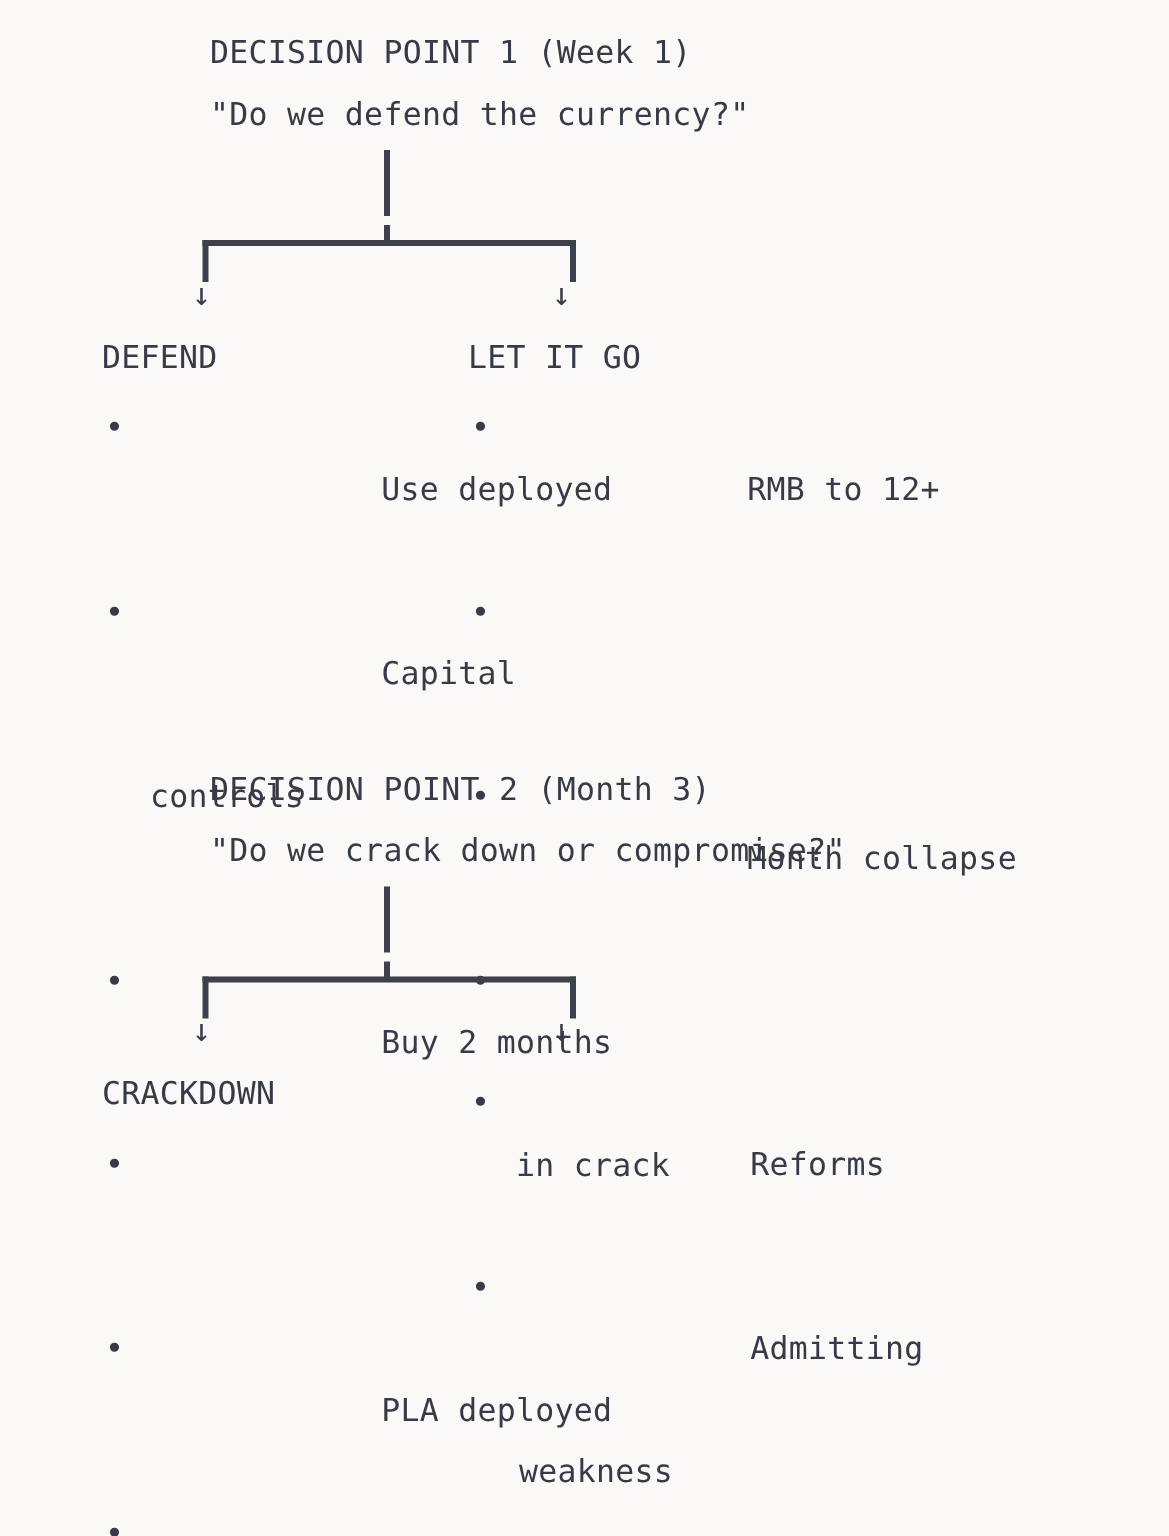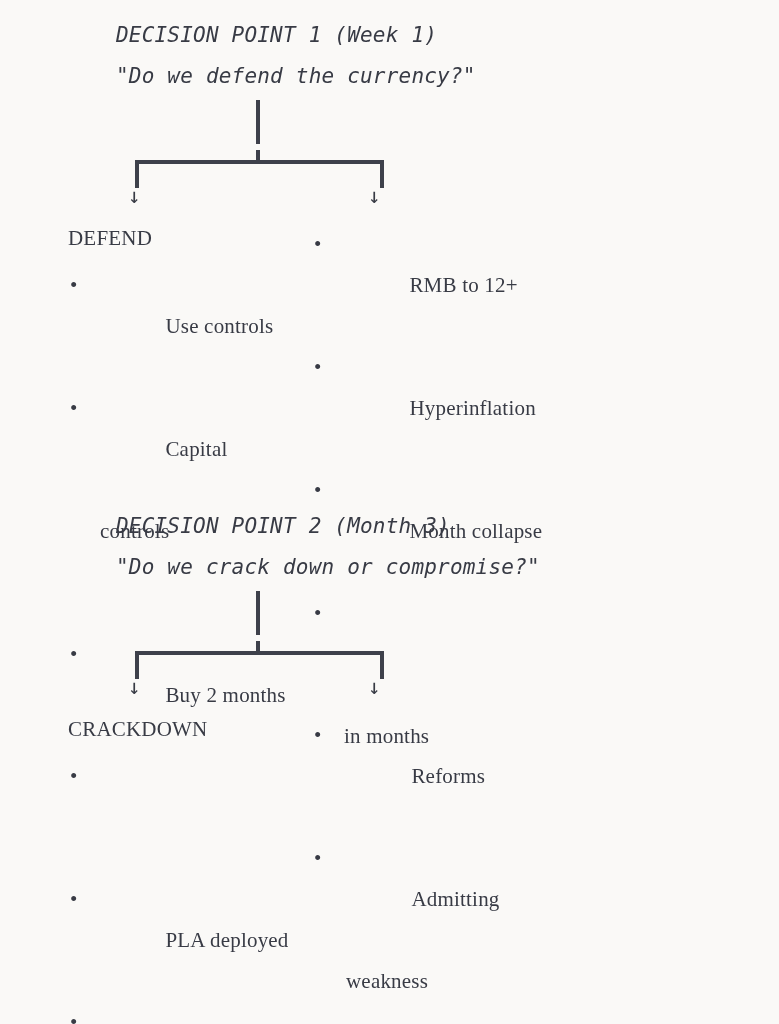--- a/index.html
+++ b/index.html
@@ -28,27 +28,26 @@
     position: absolute;
     left: 0;
     width: 779px;
   }
   #block-1 { top: 0px; }
   #block-2 { top: 491px; }
 
   .dp-heading,
   .dp-question {
     position: absolute;
-    left: 116px;
+    left: 140px;
     font-size: 21px;
     line-height: 28px;
     letter-spacing: 0.2px;
     white-space: pre;
     color: #383b45;
-    font-style: italic;
   }
   .dp-heading { top: 21px; }
   .dp-question { top: 62px; }
 
   
   .tree {
     position: absolute;
     left: 0;
     top: 98px;
     width: 779px;
@@ -71,21 +70,20 @@
   
   .outcomes {
     position: absolute;
     left: 0;
     top: 224px;
     width: 779px;
   }
   .col {
     position: absolute;
     top: 0;
-    font-family: Liberation Serif, serif;
   }
   .col-left  { left: 68px; }
   .col-right { left: 312px; }
 
   .col-title {
     font-size: 21px;
     line-height: 28px;
     letter-spacing: 0.2px;
     white-space: pre;
     margin: 0 0 13px 0;
@@ -146,46 +144,47 @@
 
     <div class="branch-arrow arrow-left">↓</div>
     <div class="branch-arrow arrow-right">↓</div>
 
     <div class="outcomes">
 
       <div class="col col-left">
         <div class="col-title">DEFEND</div>
         <ul class="bullet-list">
           <li>
-            <span class="bullet-dot">•</span><span>Use controls</span>
+            <span class="bullet-dot">•</span><span>Use deployed</span>
           </li>
           <li>
             <span class="bullet-dot">•</span><span>Capital</span>
             <span class="cont-line">controls</span>
           </li>
           <li>
             <span class="bullet-dot">•</span><span>Buy 2 months</span>
           </li>
         </ul>
       </div>
 
       <div class="col col-right">
+        <div class="col-title">LET IT GO</div>
         <ul class="bullet-list">
           <li>
             <span class="bullet-dot">•</span><span>RMB to 12+</span>
           </li>
           <li>
-            <span class="bullet-dot">•</span><span>Hyperinflation</span>
+            <span class="bullet-dot">•</span>
           </li>
           <li>
             <span class="bullet-dot">•</span><span>Month collapse</span>
           </li>
           <li>
             <span class="bullet-dot">•</span>
-            <span class="cont-line">in months</span>
+            <span class="cont-line">in crack</span>
           </li>
         </ul>
       </div>
 
     </div>
   </section>
 
   <section class="decision-block" id="block-2">
 
     <div class="dp-heading">DECISION POINT 2 (Month 3)</div>

